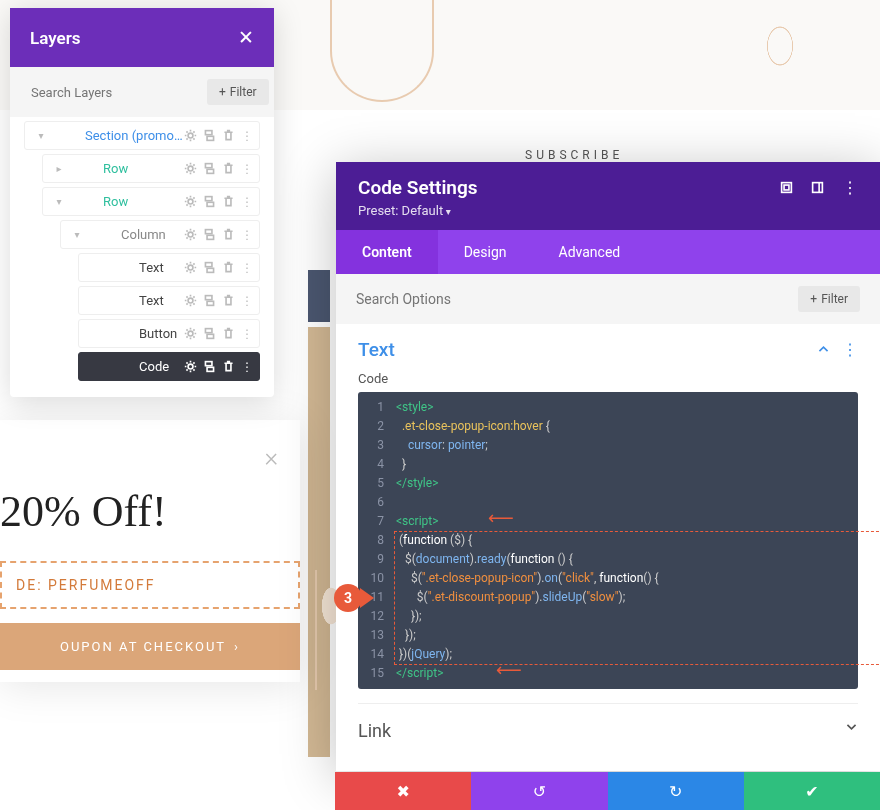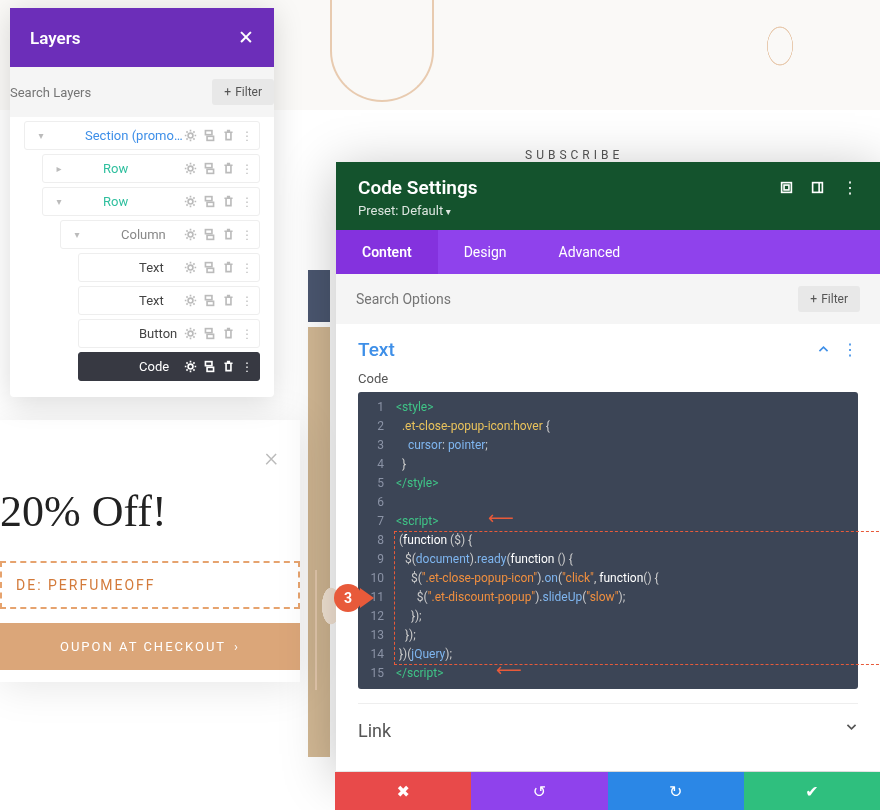--- a/index.html
+++ b/index.html
@@ -12,21 +12,21 @@
 .subscribe-label{position:absolute;left:525px;top:148px;letter-spacing:4px;color:#555;font-size:12px;}
 .swatch1{position:absolute;left:308px;top:270px;width:22px;height:52px;background:#4b5770;}
 .swatch2{position:absolute;left:308px;top:327px;width:22px;height:430px;background:#d2b894;}
 .leaf-decor{position:absolute;left:315px;top:570px;width:30px;height:120px;background:radial-gradient(ellipse 15px 30px at 50% 30%,#f7e8d8 60%,transparent 62%);border-left:2px solid #e8cbb0;}
 
 
 .layers-panel{position:absolute;left:10px;top:8px;width:264px;background:#fff;border-radius:4px;box-shadow:0 4px 30px rgba(0,0,0,0.15);}
 .layers-header{background:#6c2eb9;color:#fff;padding:18px 20px;display:flex;justify-content:space-between;align-items:center;}
 .layers-header h3{font-size:17px;font-weight:600;}
 .close-x{font-size:19px;cursor:pointer;font-weight:300;}
-.layers-sub{background:#f5f5f5;padding:12px 0;display:flex;gap:10px;align-items:center;}
+.layers-sub{background:#f5f5f5;padding:12px 21px;display:flex;gap:10px;align-items:center;}
 .search-input{flex:1;border:none;background:transparent;font-size:13px;color:#888;outline:none;}
 .filter-btn{background:#e8e8e8;border:none;padding:6px 12px;border-radius:3px;font-size:12px;color:#555;display:flex;align-items:center;gap:4px;cursor:pointer;}
 .layer-tree{padding:4px 14px 12px;}
 .layer-row{display:flex;align-items:center;border:1px solid #eee;border-radius:3px;margin-bottom:4px;padding:6px 6px 6px 10px;font-size:13px;background:#fff;position:relative;}
 .layer-row.sel{background:#373942;border-color:#373942;color:#fff;}
 .layer-label{flex:1;white-space:nowrap;overflow:hidden;text-overflow:ellipsis;margin-left:36px;}
 .layer-label.blue{color:#3e8fe8;}
 .layer-label.teal{color:#2fbf9e;}
 .layer-label.grey{color:#888;}
 .layer-label.dark{color:#444;}
@@ -44,21 +44,21 @@
 
 .promo{position:absolute;left:0;top:420px;width:300px;background:#fff;padding:26px 0 12px 0;box-shadow:0 4px 40px rgba(0,0,0,0.1);}
 .promo .px{position:absolute;right:22px;top:22px;color:#bbb;font-size:26px;font-weight:300;cursor:pointer;}
 .promo h1{font-family:Georgia,serif;font-size:44px;font-weight:400;color:#222;margin:40px 0 24px;text-align:left;}
 .promo p{color:#555;font-size:17px;line-height:1.7;text-align:left;padding-right:20px;}
 .coupon-box{margin:22px 0 14px;border:2px dashed #e6a36e;padding:14px;color:#d37a3a;font-size:14px;letter-spacing:2px;}
 .cta{background:#dba679;color:#fff;padding:16px 10px;font-size:13px;letter-spacing:2px;display:flex;align-items:center;justify-content:center;gap:8px;}
 
 
 .code-modal{position:absolute;left:336px;top:162px;width:544px;background:#fff;box-shadow:0 8px 50px rgba(0,0,0,0.25);}
-.code-header{background:#14532d;color:#fff;padding:14px 22px 12px;}
+.code-header{background:#4c1d95;color:#fff;padding:14px 22px 12px;}
 .code-header .row1{display:flex;justify-content:space-between;align-items:center;}
 .code-header h3{font-size:19px;font-weight:600;}
 .code-header .hicons{display:flex;gap:18px;align-items:center;}
 .preset{font-size:13px;color:rgba(255,255,255,0.85);margin-top:4px;}
 .preset::after{content:" ▾";font-size:10px;}
 .tabs{display:flex;background:#8f42ec;color:#fff;}
 .tab{padding:14px 26px;font-size:14px;cursor:pointer;text-align:center;}
 .tab.active{background:#8432de;font-weight:600;}
 .search-bar{background:#f5f5f5;padding:12px 20px;display:flex;justify-content:space-between;align-items:center;}
 .search-bar input{border:none;background:transparent;font-size:14px;color:#888;outline:none;}

